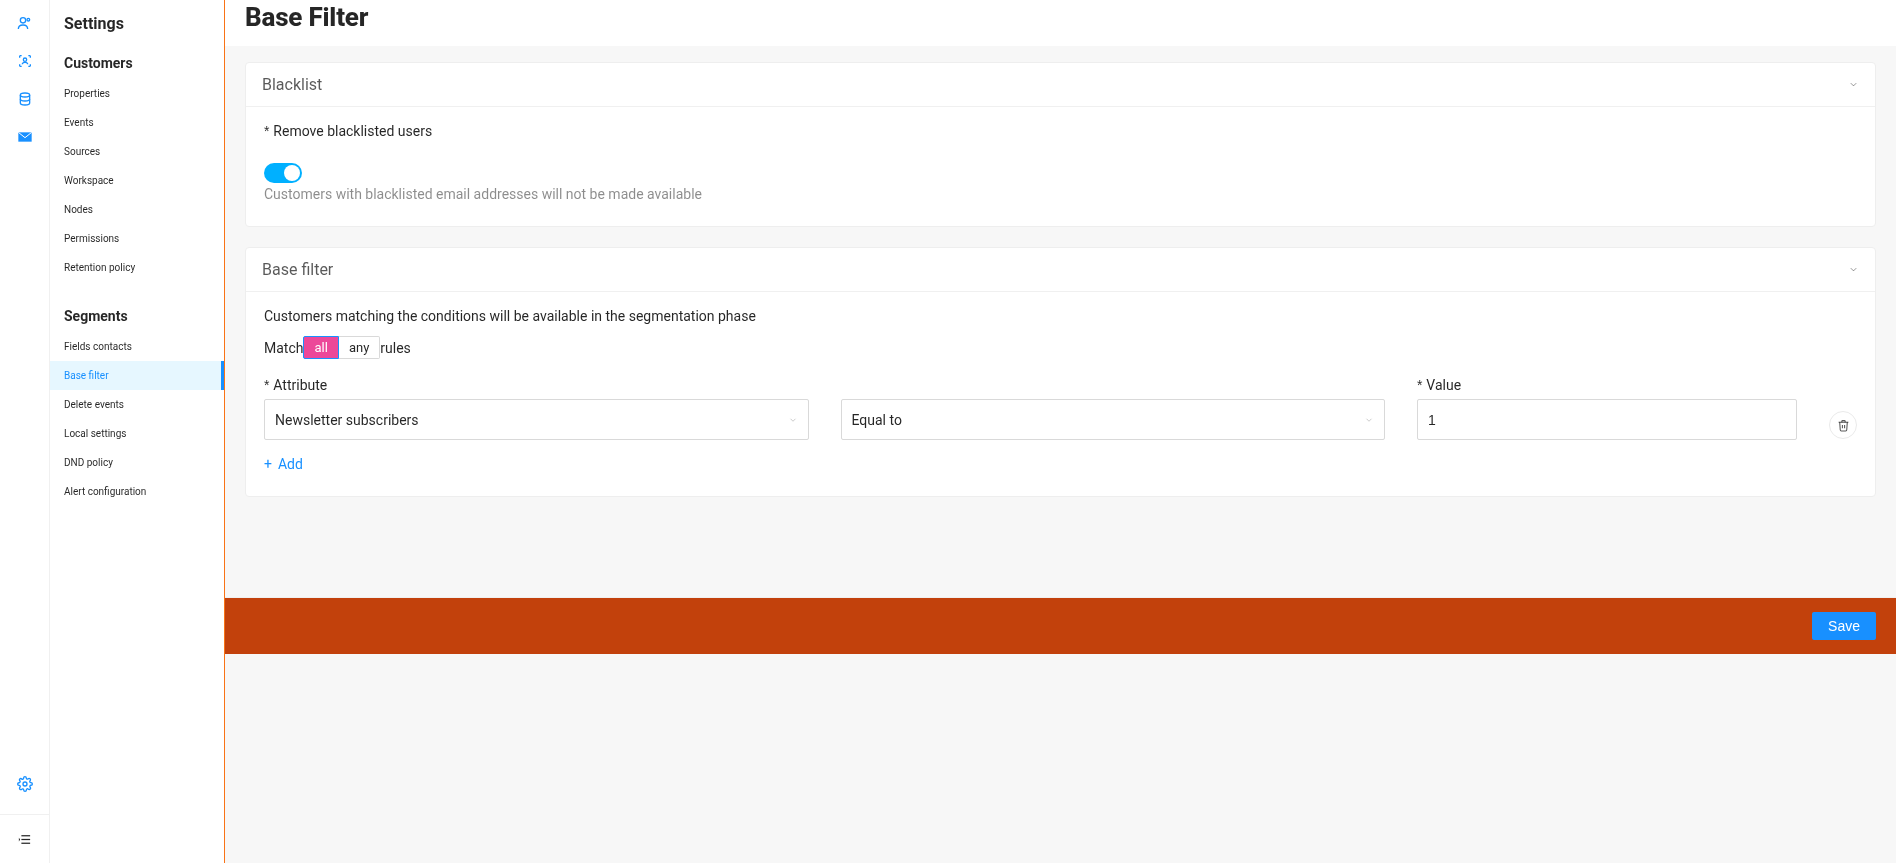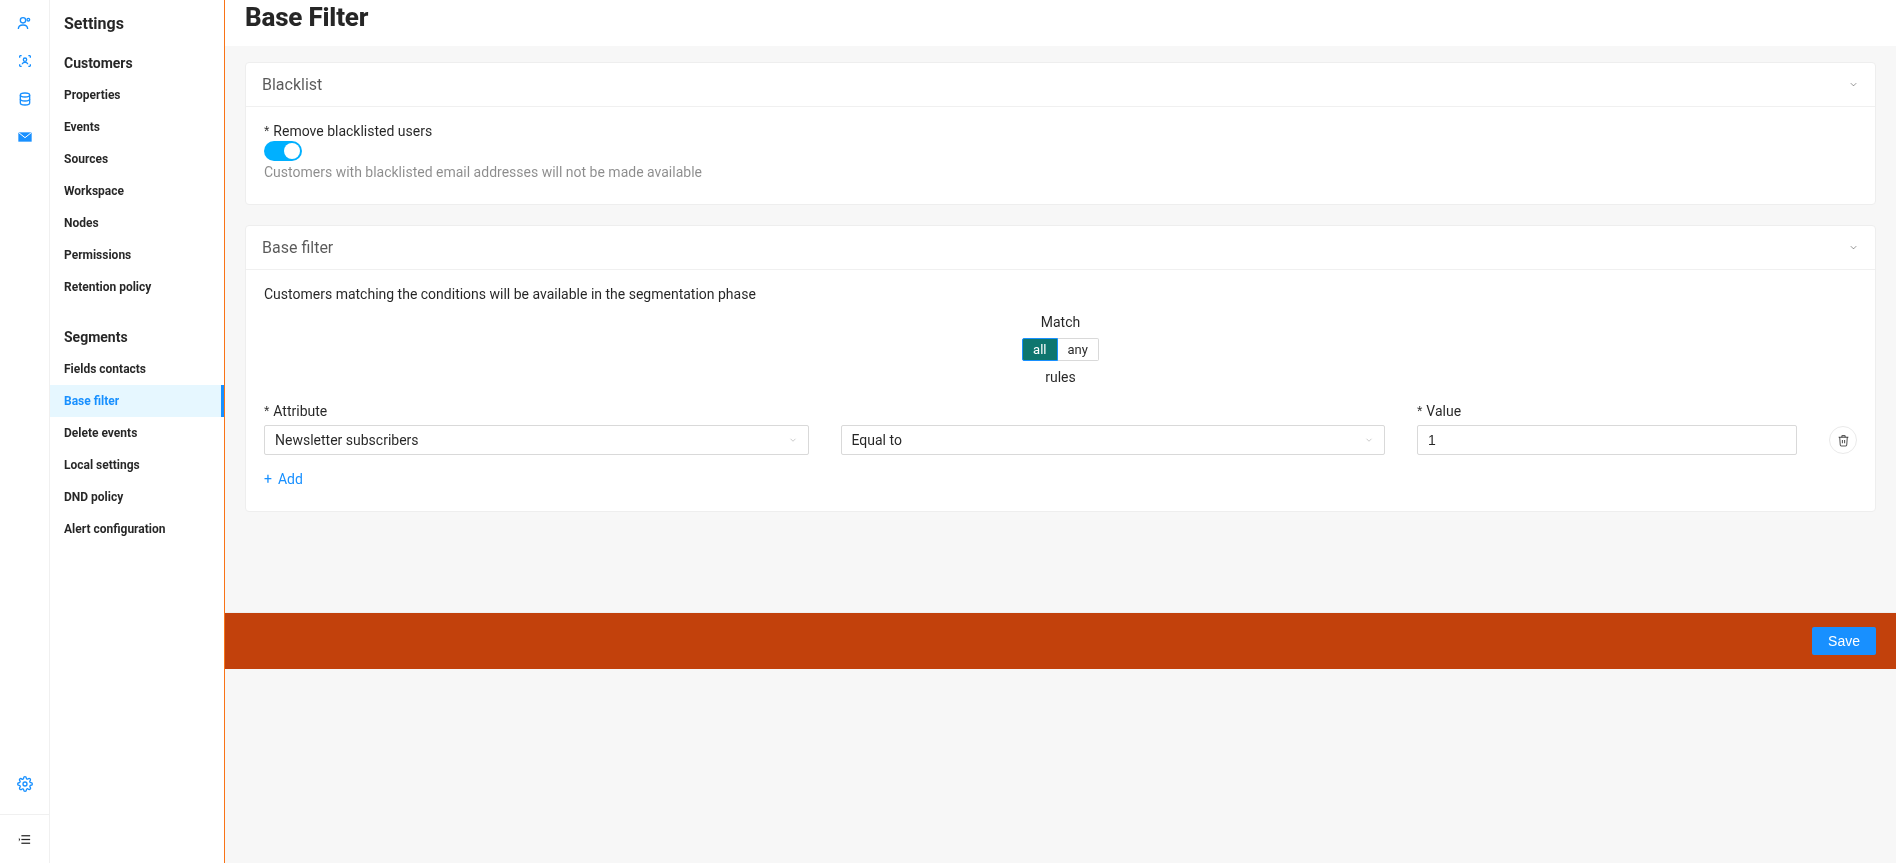--- a/index.html
+++ b/index.html
@@ -13,60 +13,60 @@
   .rail-icon { width: 18px; height: 18px; display:flex; align-items:center; justify-content:center; cursor: pointer; color: #1890ff; }
   .rail-sep { width: 100%; border-top: 1px solid #f0f0f0; margin-bottom: 0; }
   .rail-collapse-box { height: 48px; display:flex; align-items:center; justify-content:center; width:100%; }
   .rail-gear-box { height: 60px; display:flex; align-items:center; justify-content:center; width:100%; }
   .rail-collapse-icon { color: rgba(0,0,0,0.85); }
 
   
   .sidebar { width: 175px; min-width: 175px; border-right: 1px solid #f97316; padding: 10px 0 20px 0; overflow-y: auto; }
   .sidebar h2 { font-size: 16px; font-weight: 700; padding: 4px 14px 14px 14px; }
   .side-section { font-size: 14px; font-weight: 700; padding: 8px 14px; }
-  .side-item { font-size: 12px; font-weight: 700; padding: 9px 14px; cursor: pointer; color: rgba(0,0,0,0.85); }
+  .side-item { font-size: 10px; font-weight: 400; padding: 9px 14px; cursor: pointer; color: rgba(0,0,0,0.85); }
   .side-item.active { background: #e6f7ff; color: #1890ff; border-right: 3px solid #1890ff; }
   .side-gap { height: 18px; }
 
   
   .main { flex: 1; display: flex; flex-direction: column; overflow: hidden; }
   .main-header { padding: 0 20px 0 20px; }
   .main-header h1 { font-size: 26px; font-weight: 800; margin: 2px 0 14px 0; letter-spacing: -0.2px; }
   .content-wrap { flex:1; background: #f7f7f7; padding: 0 0 0 0; overflow-y:auto; position:relative; }
   .content-inner { padding: 16px 20px 80px 20px; }
   .contacts-line { font-size: 14px; margin: 2px 0 16px 2px; }
   .contacts-line b { font-weight: 700; }
 
   
   .panel { background: #fff; border: 1px solid #eee; border-radius: 4px; margin-bottom: 20px; }
   .panel-head { display:flex; align-items:center; justify-content:space-between; padding: 12px 16px; font-size: 16px; color: rgba(0,0,0,0.65); border-bottom: 1px solid #f0f0f0; cursor:pointer; }
   .panel-body { padding: 16px 18px 24px 18px; }
   .chevron { color: rgba(0,0,0,0.45); font-size: 12px; }
 
   
   .req-mark::before { content: "* "; font-family: SimSun, sans-serif; }
-  .field-label { font-size: 14px; color: rgba(0,0,0,0.85); margin-bottom: 2px; display:block; }
+  .field-label { font-size: 14px; color: rgba(0,0,0,0.85); margin-bottom: 24px; display:block; }
   .switch { position: relative; display:inline-block; width: 38px; height: 20px; background:#00b0ff; border-radius: 20px; cursor:pointer; }
   .switch::after { content:""; position:absolute; top:2px; right:2px; width:16px; height:16px; background:#fff; border-radius:50%; }
   .help-text { color: rgba(0,0,0,0.45); font-size: 14px; }
 
   
-  .match-row { display:flex; align-items:center; gap: 8px; margin: 12px 0 18px 0; font-size:14px;flex-direction:column; }
+  .match-row { display:flex; align-items:center; margin: 12px 0 18px 0; font-size:14px; }
   .radio-group { display:inline-flex; border-radius: 2px; }
   .radio-btn { padding: 3px 10px; border: 1px solid #d9d9d9; font-size: 13px; cursor:pointer; background:#fff; }
   .radio-btn:first-child { border-radius: 2px 0 0 2px; }
   .radio-btn:last-child { border-radius: 0 2px 2px 0; border-left: none; }
-  .radio-btn.active { background: #0f766e; color:#fff; border-color:#1890ff; }
+  .radio-btn.active { background: #ec4899; color:#fff; border-color:#1890ff; }
 
   
   .rule-row { display:flex; gap: 32px; align-items:flex-end; }
   .rule-col { display:flex; flex-direction:column; flex: 1; }
   .rule-col.value-col { flex: 0 0 380px; }
   .rule-label { font-size: 14px; margin-bottom: 6px; }
-  .select, .text-input { width: 100%; height: 30px; border: 1px solid #d9d9d9; border-radius: 2px; padding: 0 28px 0 10px; font-size: 14px; background: #fff; position:relative; display:flex; align-items:center; color: rgba(0,0,0,0.85); cursor:pointer; }
+  .select, .text-input { width: 100%; height: 41px; border: 1px solid #d9d9d9; border-radius: 2px; padding: 0 28px 0 10px; font-size: 14px; background: #fff; position:relative; display:flex; align-items:center; color: rgba(0,0,0,0.85); cursor:pointer; }
   .select .caret { position:absolute; right:10px; color: rgba(0,0,0,0.25); font-size:11px; pointer-events:none; }
   .text-input { cursor:text; }
   input.text-input { outline:none; }
   .delete-btn { width: 28px; height: 28px; border-radius: 50%; border: 1px solid #eaeaea; display:flex; align-items:center; justify-content:center; cursor:pointer; background:#fff; color: rgba(0,0,0,0.65); margin-bottom: 1px; flex-shrink:0; }
   .add-link { color:#1890ff; cursor:pointer; display:inline-flex; align-items:center; gap:6px; font-size:14px; margin-top:16px; }
   .plus { font-weight:400; }
 
   
   .footer { position: sticky; bottom: 0; left:0; right:0; display:flex; justify-content:flex-end; padding: 14px 20px; background:#c2410c; border-top: 1px solid #f0f0f0; }
   .save-btn { background:#1890ff; color:#fff; border:none; border-radius:2px; padding: 6px 16px; font-size:14px; cursor:pointer; }

